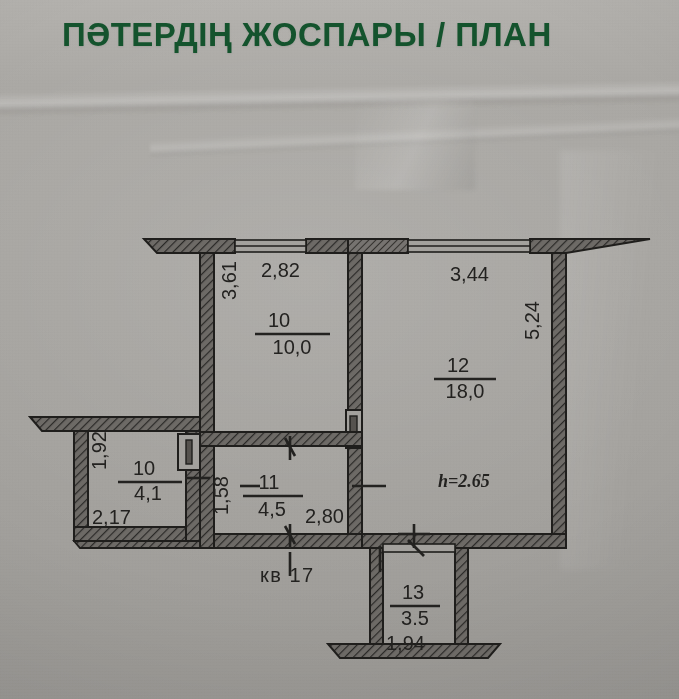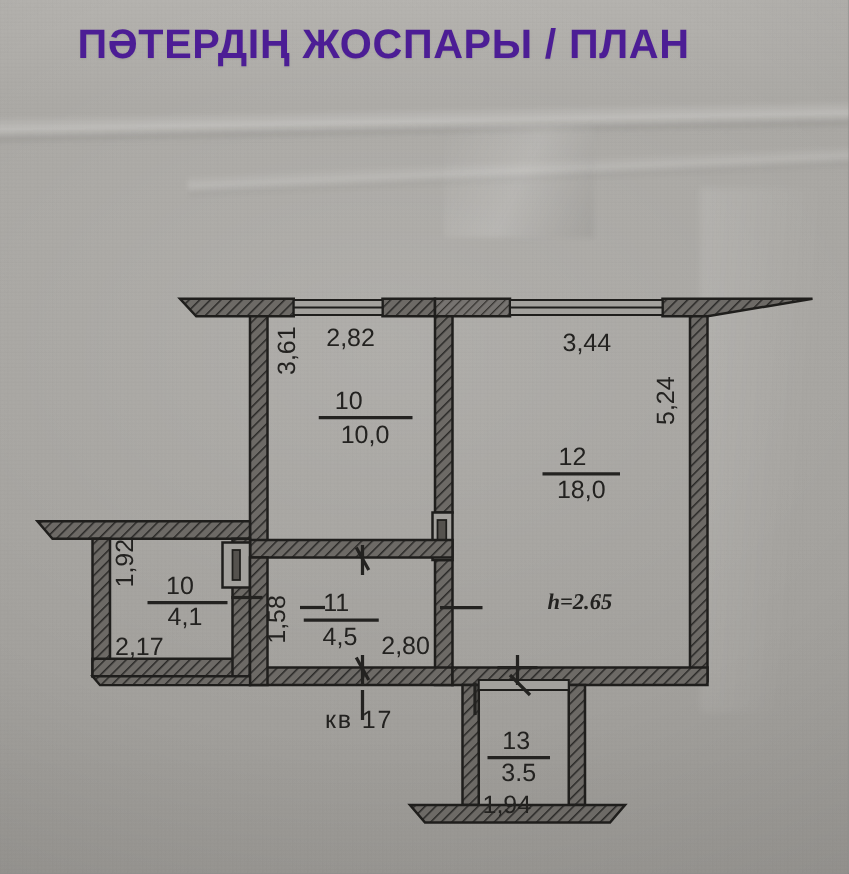--- a/index.html
+++ b/index.html
@@ -63,21 +63,21 @@
     position: absolute;
     left: 0; top: 16px;
     width: 679px;
     text-align: left;
     padding-left: 62px;
     box-sizing: border-box;
     font-family: "Liberation Sans", sans-serif;
     font-weight: bold;
     font-size: 33px;
     letter-spacing: 0.5px;
-    color: #4c1d95;
+    color: #14532d;
     white-space: nowrap;
     text-shadow: 0 1px 1.5px rgba(160,158,154,0.9);
   }
   #plan-svg {
     position: absolute;
     left: 0; top: 0;
     width: 679px; height: 699px;
   }
   text.dim {
     font-family: "Liberation Sans", sans-serif;

